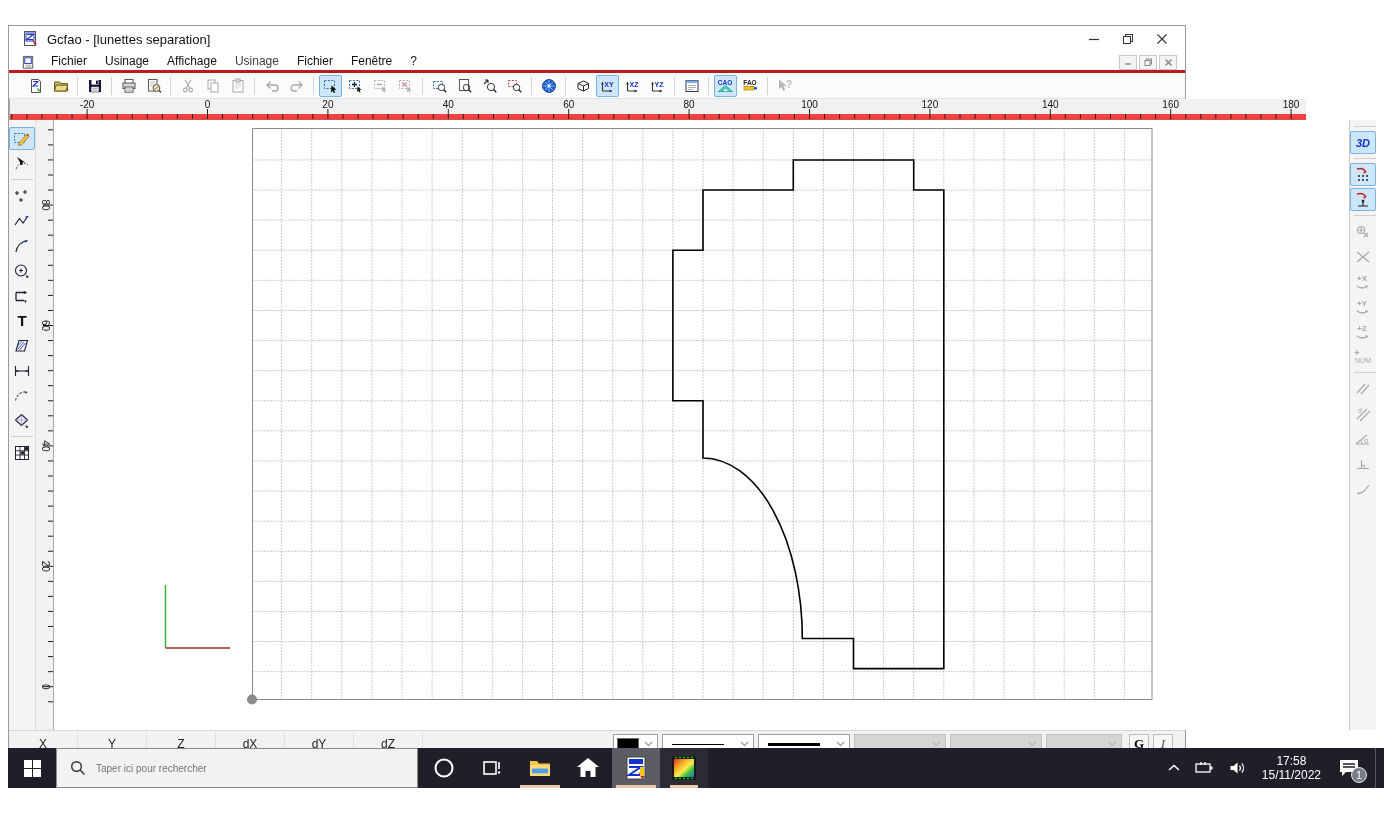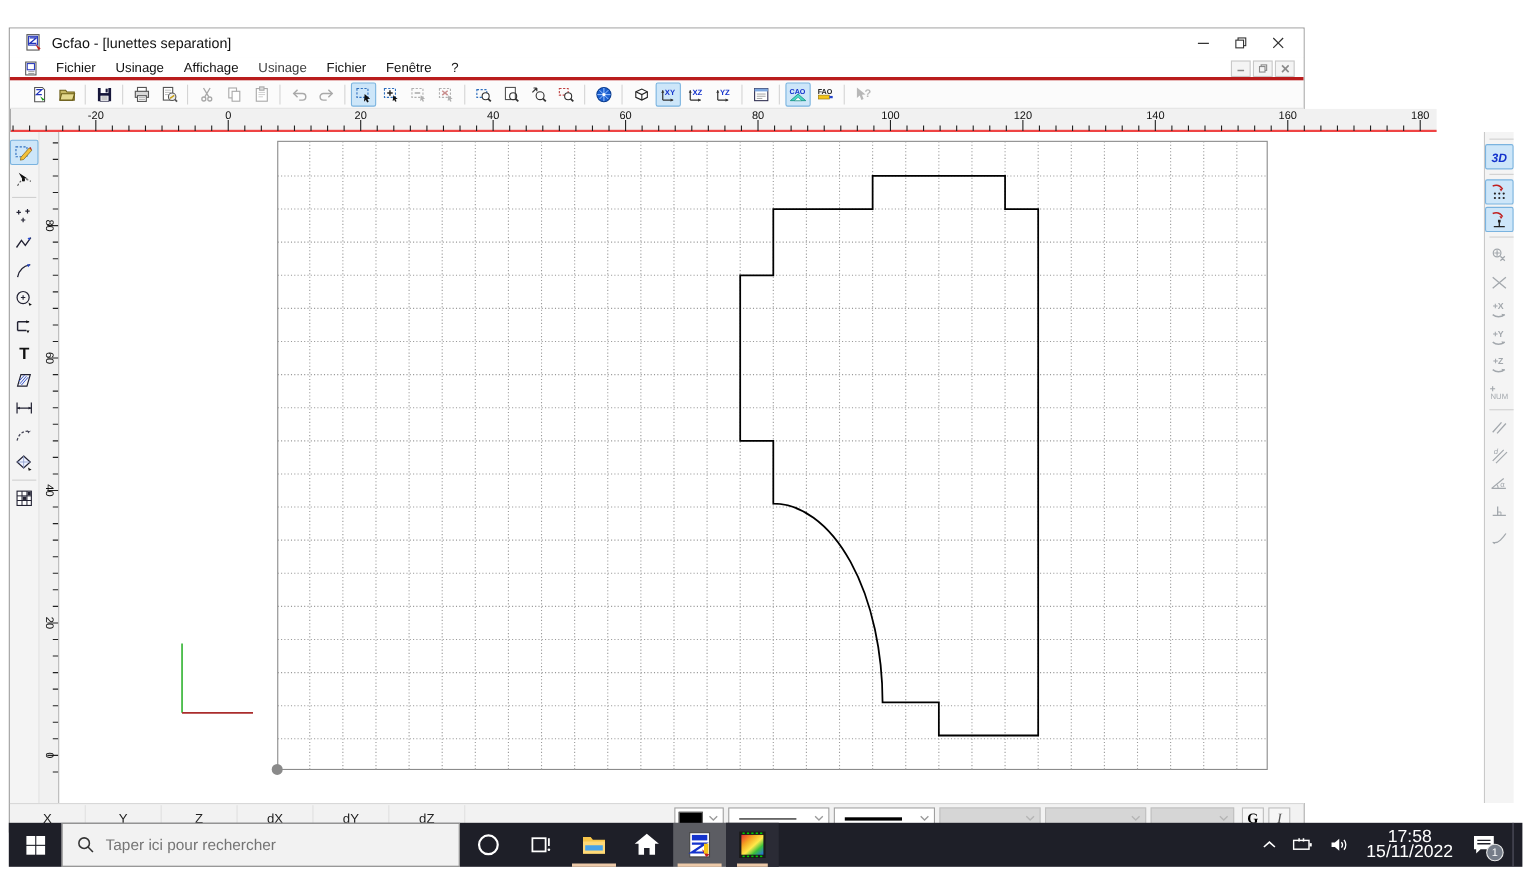--- a/index.html
+++ b/index.html
@@ -20,21 +20,21 @@
   .mdi-controls { position:absolute; right:8px; top:3px; display:flex; gap:2px; }
   .mdibtn { width:18px; height:15px; background:#f4f4f4; border:1px solid #c8c8c8; display:flex; align-items:center; justify-content:center; }
 
   .toolbar { height:26px; background:#fbfbfb; border-bottom:1px solid #e2e2e2; display:flex; align-items:center; padding-left:14px; flex:0 0 auto;}
   .tbtn { width:23px; height:22px; display:flex; align-items:center; justify-content:center; border:1px solid transparent; border-radius:2px; margin:0 1px; }
   .tbtn.active { background:#cde6f9; border-color:#7ab3df; }
   .vsep { width:1px; height:18px; background:#d4d4d4; margin:0 4px; }
 
   .rulerrow { height:21px; display:flex; flex:0 0 auto; background:#f4f4f4;}
   .corner { width:54px; height:21px; border-right:1px solid #aaa; border-bottom:1px solid #aaa; background:#f1f1f1; }
-  .topruler { width:1296px; height:21px; background:#f1f1f1; border-bottom:2px solid #ef4444; }
+  .topruler { width:1296px; height:21px; background:#f1f1f1; border-bottom:6px solid #ef4444; }
   .rulertail { flex:1; }
 
   .mainrow { flex:1; display:flex; min-height:0; }
   .lefttools { width:36px; background:#f4f4f4; border-right:1px solid #ddd; padding-top:6px; display:flex; flex-direction:column; align-items:center; }
   .leftruler { width:18px; background:#f1f1f1; border-right:1px solid #aaa; }
   .canvas { width:1296px; position:relative; background:#fff; border-right:1px solid #c9c9c9; }
   .righttools { flex:1; background:#f4f4f4; padding-top:3px; display:flex; flex-direction:column; align-items:flex-end; }
   .stbtn { width:26px; height:23px; display:flex; align-items:center; justify-content:center; border:1px solid transparent; border-radius:2px; margin:1px 0; }
   .stbtn.active { background:#cde6f9; border-color:#7ab3df; }
   .hsep { width:22px; height:1px; background:#d0d0d0; margin:3px 0; }
@@ -52,27 +52,27 @@
   .sb-coords { width:166px; white-space:pre; padding-left:8px; }
   .sb-num { width:48px; text-align:center; }
   .sb-tail { width:38px; }
 
   
   .taskbar { position:absolute; left:8px; top:748px; width:1376px; height:40px; background:#1e1f28; display:flex; align-items:stretch; }
   .startbtn { width:48px; display:flex; align-items:center; justify-content:center; }
   .winlogo { display:grid; grid-template-columns:8px 8px; grid-template-rows:8px 8px; gap:1px; }
   .winlogo div { background:#fff; }
   .searchbox { width:362px; background:#f2f2f2; display:flex; align-items:center; padding-left:13px; border:1px solid #8a8a8a; }
-  .searchbox input { border:none; outline:none; background:transparent; font-size:14px; color:#333; margin-left:10px; width:280px; font-family:"Liberation Sans",sans-serif;}
+  .searchbox input { border:none; outline:none; background:transparent; font-size:10px; color:#333; margin-left:10px; width:280px; font-family:"Liberation Sans",sans-serif;}
   .tb-icon { width:48px; display:flex; align-items:center; justify-content:center; position:relative; }
   .tb-icon.active-tile { background:rgba(255,255,255,.28); }
   .indicator { position:absolute; bottom:0; left:4px; right:4px; height:3px; }
   .tray { margin-left:auto; display:flex; align-items:center; }
   .tray-item { display:flex; align-items:center; justify-content:center; height:40px; padding:0 7px; }
-  .clock { color:#fff; font-size:16px; text-align:center; line-height:14px; padding:0 8px; }
+  .clock { color:#fff; font-size:12px; text-align:center; line-height:14px; padding:0 8px; }
   .badge { position:absolute; right:2px; bottom:5px; width:16px; height:16px; border-radius:50%; background:#767d89; color:#fff; font-size:10px; display:flex; align-items:center; justify-content:center; border:1px solid #e8e8e8;}
   .deskdiv { width:1px; height:40px; background:#565665; margin-left:6px; }
   .desksliver { width:8px; }
 
   svg text { font-family:"Liberation Sans", sans-serif; }
 </style>
 </head>
 <body>
 
 <div class="screen">

